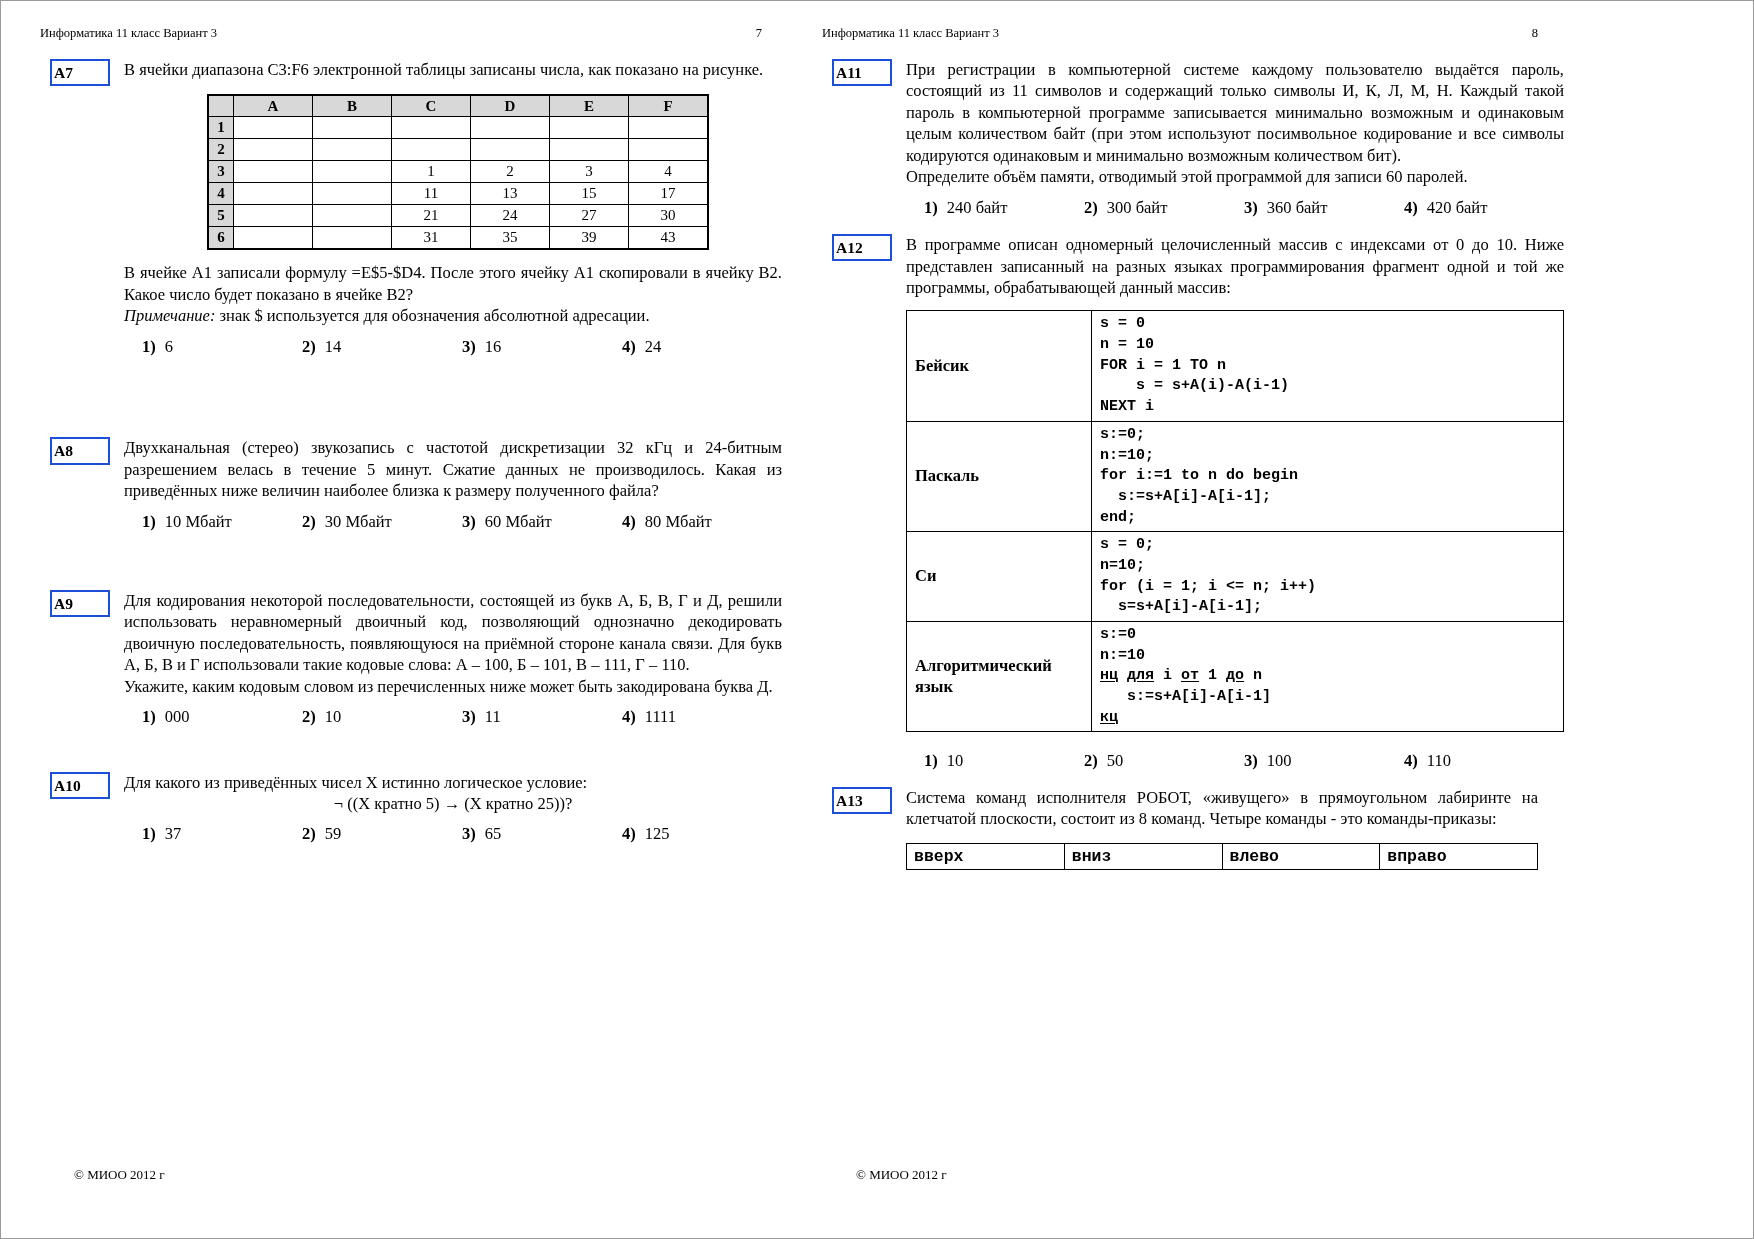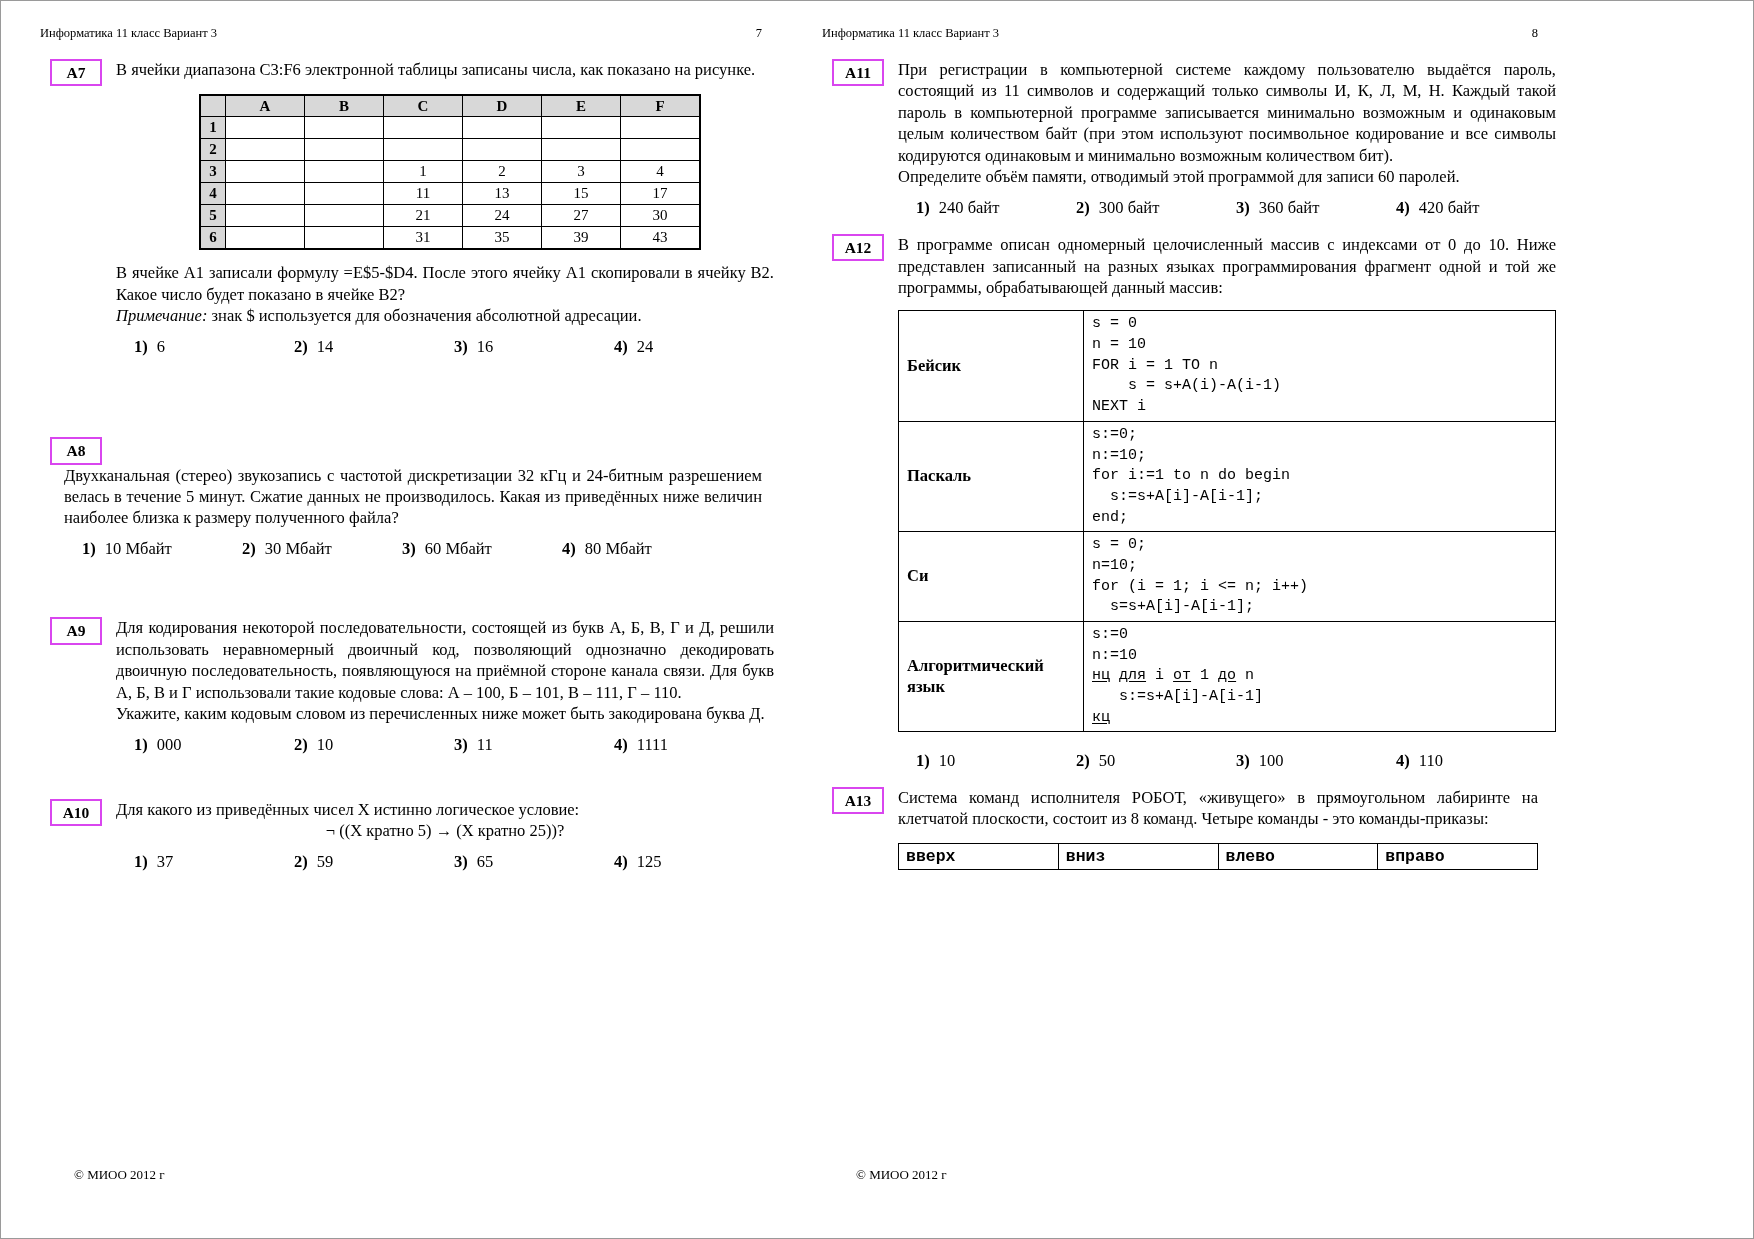--- a/index.html
+++ b/index.html
@@ -18,37 +18,37 @@
   .page-right { left: 822px; width: 716px; }
 
   .pg-header {
     display: flex; justify-content: space-between;
     padding-top: 26px; font-size: 12.5px;
   }
   .pg-footer { position: absolute; bottom: 44px; left: 34px; font-size: 13px; }
 
   .question { display: flex; align-items: flex-start; margin-left: 10px; }
   .qlabel {
-    flex: 0 0 auto; width: 52px; box-sizing: border-box;
-    border: 2px solid #d946ef; text-align: center;
+    flex: 0 0 auto; width: 60px; box-sizing: border-box;
+    border: 2px solid #1d4ed8; 
     font-weight: bold; font-size: 15.5px; line-height: 1.25;
     padding: 2px 2px;
   }
   .qbody { flex: 1; margin-left: 14px; font-size: 16.5px; line-height: 1.3; }
   p { margin: 0; }
   .just { text-align: justify; }
   .center { text-align: center; }
 
   .answers { display: flex; margin-top: 9px; padding-left: 18px; font-size: 16.5px; }
   .answer { width: 160px; }
   .answer b { margin-right: 9px; }
 
   
   .q-a7  { margin-top: 18px; }
-  .q-a8  { margin-top: 80px; flex-direction: column; }
+  .q-a8  { margin-top: 80px; }
   .q-a9  { margin-top: 58px; }
   .q-a10 { margin-top: 44px; }
   .q-a11 { margin-top: 18px; font-family: Liberation Serif, serif; }
   .q-a12 { margin-top: 16px; }
   .q-a13 { margin-top: 15px; }
   .mt10 { margin-top: 10px; }
   .mt18 { margin-top: 18px; justify-content: flex-end; }
 
   
   .sheet-table { border-collapse: collapse; margin: 14px 0 12px 83px; }
@@ -61,21 +61,21 @@
   .sheet-table th.rn, .sheet-table th.corner { width: 20px; }
   .sheet-table td { width: 74px; height: 21px; background: #fff; }
 
   
   .code-table { border-collapse: collapse; width: 100%; margin-top: 12px; }
   .code-table td { border: 1.5px solid #000; padding: 3px 8px; vertical-align: middle; }
   .code-table td.lang { width: 168px; font-weight: bold; font-size: 16.5px; line-height: 1.25; }
   .code-table pre {
     margin: 0;
     font-family: "Liberation Mono", "DejaVu Sans Mono", monospace;
-    font-size: 15px; line-height: 1.38; white-space: pre;
+    font-size: 15px; line-height: 1.38; white-space: pre; font-weight: bold;
   }
   .code-table pre u { text-underline-offset: 2px; }
 
   
   .cmd-table { border-collapse: collapse; width: 100%; margin-top: 13px; }
   .cmd-table td {
     border: 1.5px solid #000; width: 25%;
     font-weight: bold; font-size: 16.5px; padding: 2px 7px; font-family: Liberation Mono, monospace;
   }
 </style>

